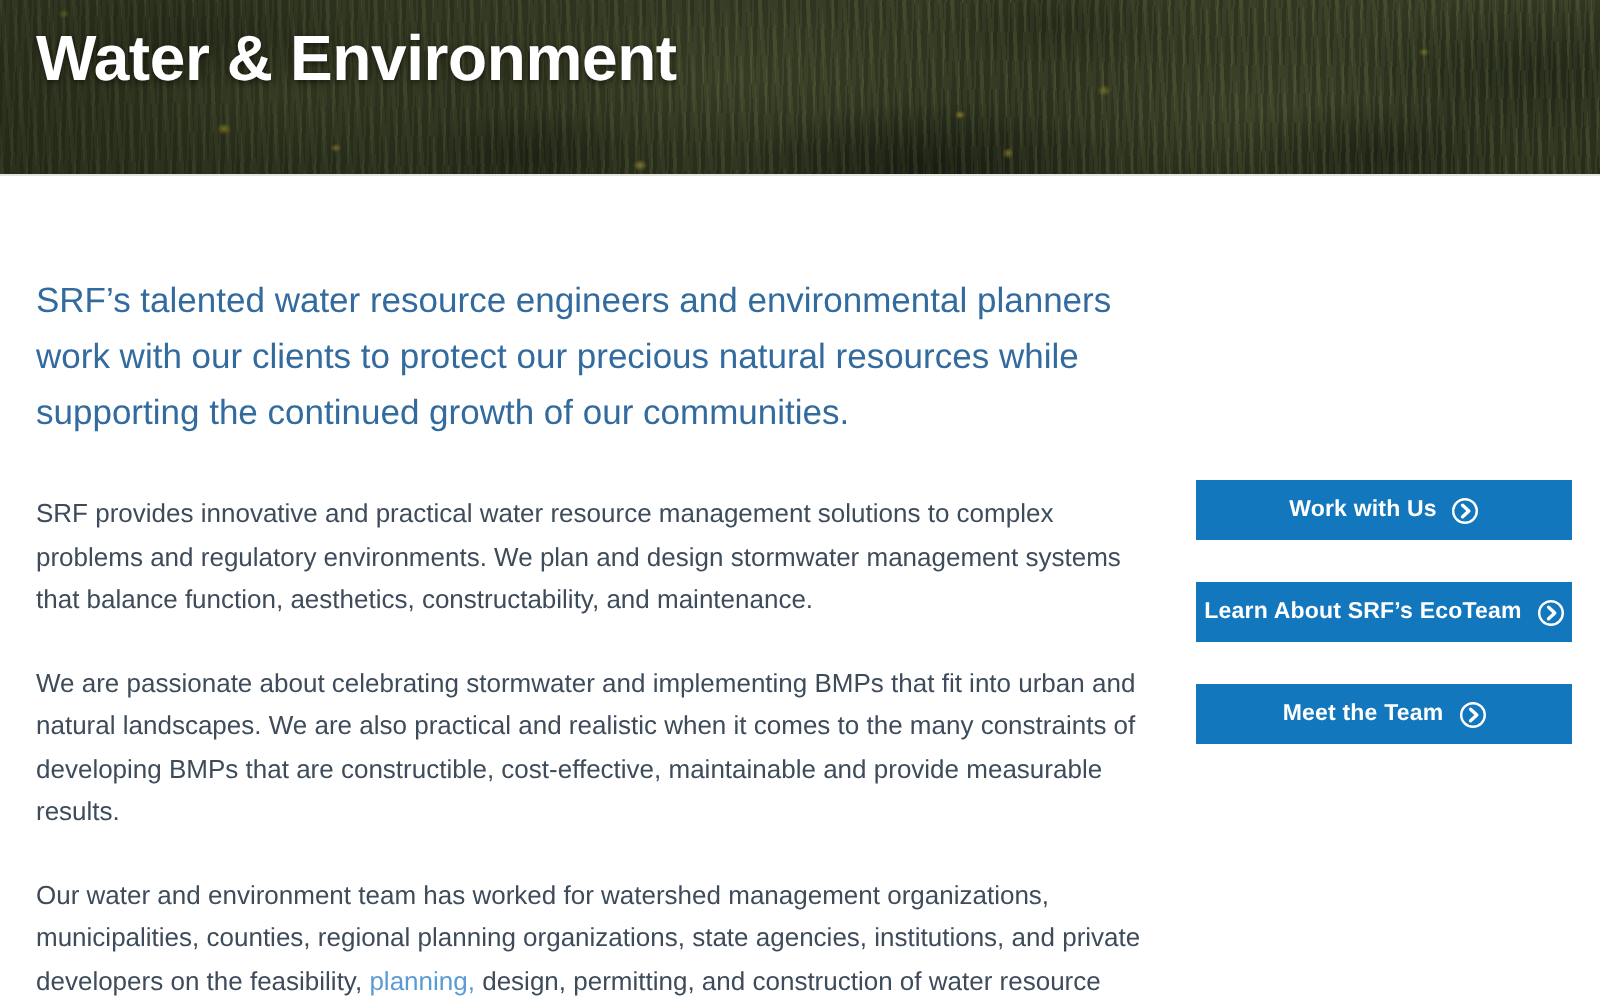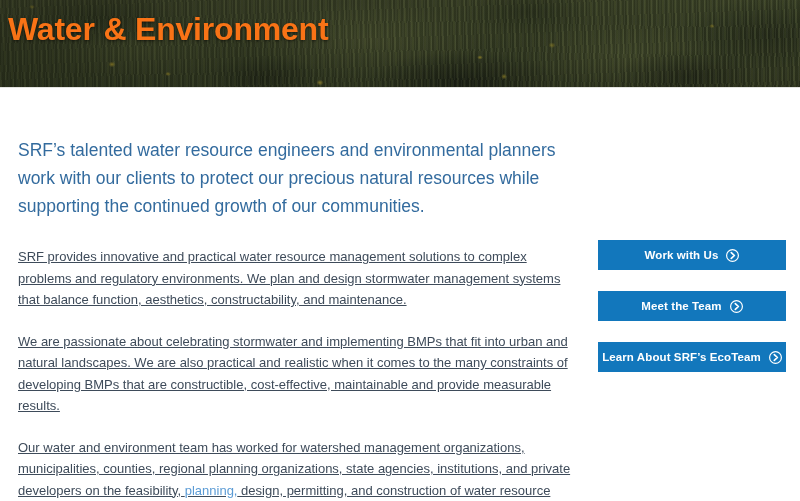--- a/index.html
+++ b/index.html
@@ -60,24 +60,24 @@
       
       linear-gradient(175deg, #4b5132 0%, #424a2c 38%, #3b4328 66%, #343a22 100%);
   }
   .hero-shade {
     position: absolute;
     inset: 0;
     background: linear-gradient(90deg, rgba(12,16,8,.42) 0%, rgba(12,16,8,.26) 42%, rgba(12,16,8,.12) 100%);
   }
   .hero-title {
     position: absolute;
-    left: 8px;
+    left: 18px;
     top: 9px;
     margin: 0;
-    color: #f97316;
+    color: #ffffff;
     font-size: 32px;
     font-weight: bold;
     letter-spacing: -0.2px;
     line-height: 40px;
     text-shadow: 0 1px 3px rgba(0,0,0,.55);
     white-space: nowrap;
   }
 
   
   .page {
@@ -99,21 +99,20 @@
     font-size: 17.5px;
     line-height: 28px;
     font-weight: normal;
   }
   .body-p {
     margin: 0;
     padding-top: 20px;
     color: #3e4b5a;
     font-size: 13px;
     line-height: 21.5px;
-    text-decoration: underline;
   }
   .body-p.first { padding-top: 26px; }
   .body-p a {
     color: #5b9bd5;
     text-decoration: none;
   }
 
   
   .btn-rail {
     position: absolute;
@@ -186,33 +185,33 @@
       <span class="cta-label">Work with Us</span>
       <span class="cta-arrow">
         <svg width="13" height="13" viewBox="0 0 13 13" aria-hidden="true">
           <circle cx="6.5" cy="6.5" r="5.9" fill="none" stroke="#ffffff" stroke-width="1.2"></circle>
           <path d="M5.3 3.6 L8.4 6.5 L5.3 9.4" fill="none" stroke="#ffffff" stroke-width="1.7" stroke-linecap="round" stroke-linejoin="round"></path>
         </svg>
       </span>
     </a>
 
     <a class="cta" href="#">
+      <span class="cta-label">Learn About SRF’s EcoTeam</span>
+      <span class="cta-arrow">
+        <svg width="13" height="13" viewBox="0 0 13 13" aria-hidden="true">
+          <circle cx="6.5" cy="6.5" r="5.9" fill="none" stroke="#ffffff" stroke-width="1.2"></circle>
+          <path d="M5.3 3.6 L8.4 6.5 L5.3 9.4" fill="none" stroke="#ffffff" stroke-width="1.7" stroke-linecap="round" stroke-linejoin="round"></path>
+        </svg>
+      </span>
+    </a>
+
+    <a class="cta" href="#">
       <span class="cta-label">Meet the Team</span>
       <span class="cta-arrow">
         <svg width="13" height="13" viewBox="0 0 13 13" aria-hidden="true">
           <circle cx="6.5" cy="6.5" r="5.9" fill="none" stroke="#ffffff" stroke-width="1.2"></circle>
           <path d="M5.3 3.6 L8.4 6.5 L5.3 9.4" fill="none" stroke="#ffffff" stroke-width="1.7" stroke-linecap="round" stroke-linejoin="round"></path>
         </svg>
       </span>
     </a>
 
-    <a class="cta" href="#">
-      <span class="cta-label">Learn About SRF’s EcoTeam</span>
-      <span class="cta-arrow">
-        <svg width="13" height="13" viewBox="0 0 13 13" aria-hidden="true">
-          <circle cx="6.5" cy="6.5" r="5.9" fill="none" stroke="#ffffff" stroke-width="1.2"></circle>
-          <path d="M5.3 3.6 L8.4 6.5 L5.3 9.4" fill="none" stroke="#ffffff" stroke-width="1.7" stroke-linecap="round" stroke-linejoin="round"></path>
-        </svg>
-      </span>
-    </a>
-
   </nav>
 </main>
 
 </body></html>

